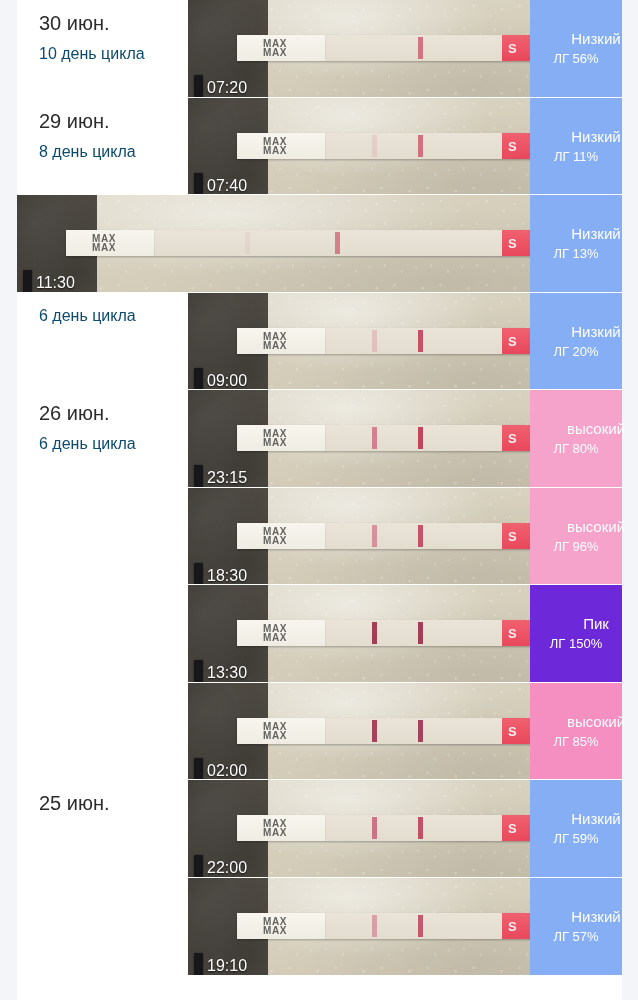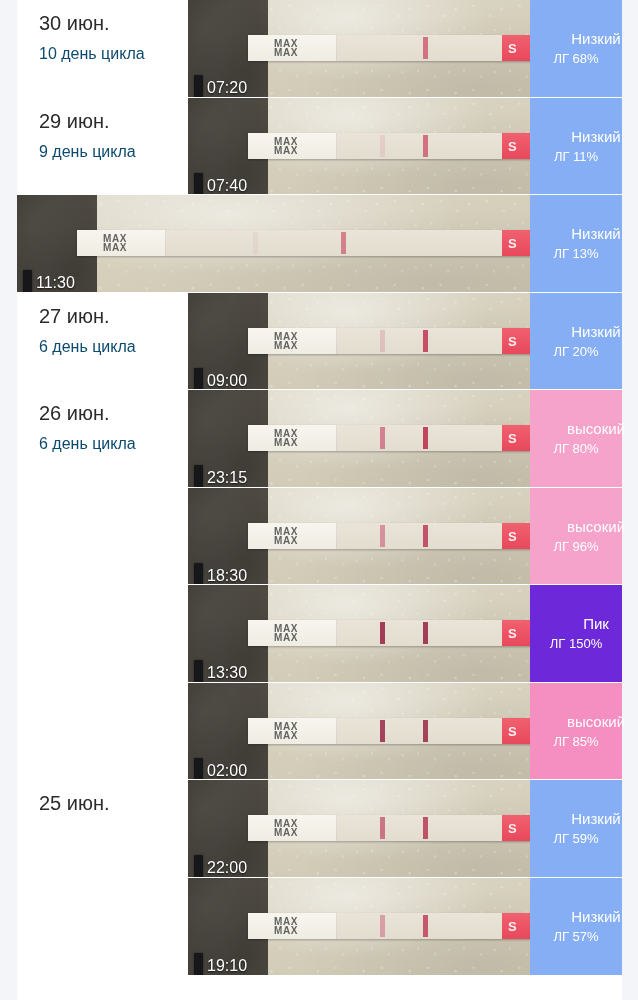--- a/index.html
+++ b/index.html
@@ -115,21 +115,21 @@
       radial-gradient(circle at 47% 14%, rgba(255,255,255,.5) 1px, transparent 1.6px),
       radial-gradient(circle at 63% 82%, rgba(255,255,255,.4) 1px, transparent 1.6px),
       radial-gradient(circle at 84% 38%, rgba(255,255,255,.5) 1px, transparent 1.6px),
       radial-gradient(circle at 93% 72%, rgba(255,255,255,.4) 1px, transparent 1.6px);
     background-size: 46px 42px;
   }
 
   
   .strip {
     position: absolute;
-    left: 60px;
+    left: 49px;
     right: -6px;
     top: 50%;
     transform: translateY(-50%);
     height: 26px;
     background: linear-gradient(180deg,#efece1 0%, #e7e3d6 55%, #ddd8c9 100%);
     box-shadow: 0 1px 2px rgba(0,0,0,.28);
     display: flex;
     align-items: stretch;
   }
   
@@ -268,27 +268,27 @@
               <span class="glyph">S</span>
             </div>
           </div>
           <div class="timewrap">
             <div class="clip"></div>
             <div class="time">07:20</div>
           </div>
         </div>
         <div class="badge" style="background: rgb(134, 174, 245);">
           <div class="lvl">Низкий</div>
-          <div class="val">ЛГ 68%</div>
+          <div class="val">ЛГ 56%</div>
         </div>
       </div>
       <div class="row">
         <div class="daycol">
           <div class="date">29 июн.</div>
-          <div class="cycle">9 день цикла</div>
+          <div class="cycle">8 день цикла</div>
         </div>
         <div class="photo">
           <div class="dark"></div>
           <div class="paper"></div>
           <div class="strip">
             <div class="cap">
               <div class="maxtext">
                 <div>MAX</div>
                 <div>MAX</div>
               </div>
@@ -335,21 +335,20 @@
             <div class="time">11:30</div>
           </div>
         </div>
         <div class="badge" style="background: rgb(134, 174, 245);">
           <div class="lvl">Низкий</div>
           <div class="val">ЛГ 13%</div>
         </div>
       </div>
       <div class="row">
         <div class="daycol">
-          <div class="date">27 июн.</div>
           <div class="cycle">6 день цикла</div>
         </div>
         <div class="photo">
           <div class="dark"></div>
           <div class="paper"></div>
           <div class="strip">
             <div class="cap">
               <div class="maxtext">
                 <div>MAX</div>
                 <div>MAX</div>

